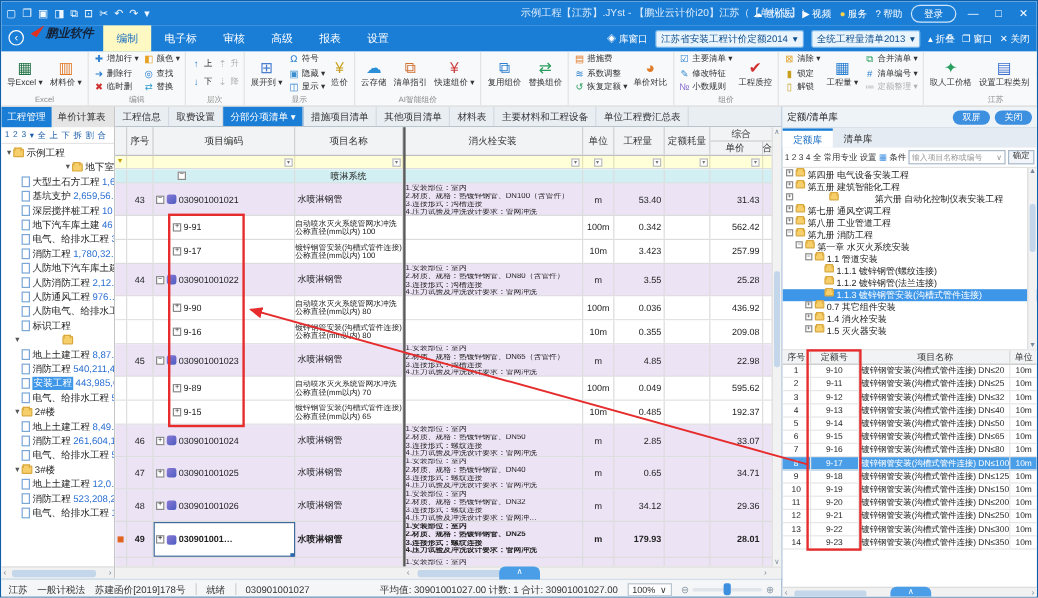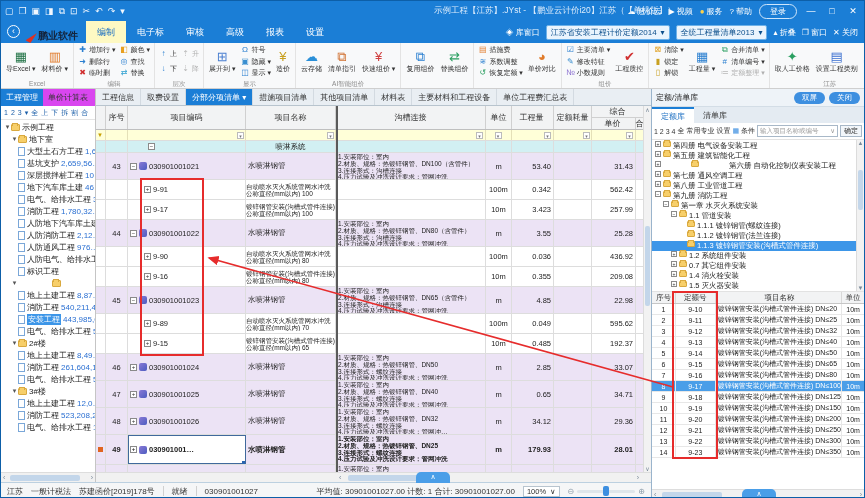--- a/index.html
+++ b/index.html
@@ -11,21 +11,21 @@
 .qicons{display:flex;gap:5px;align-items:center}
 .qicons span{font-size:9px;color:#f2f8ff;cursor:default}
 .tb-title{position:absolute;left:433px;top:0;height:20px;display:flex;align-items:center;color:#dcecfc;font-size:8.5px;white-space:nowrap}
 .tb-right{margin-left:auto;display:flex;align-items:center;gap:7px;font-size:8px}
 .tb-right .it{display:flex;align-items:center;gap:2px}
 .login{border:1px solid #cfe6fb;border-radius:8px;padding:1px 10px;font-size:8px}
 .winbtn{width:14px;text-align:center;font-size:9px}
 
 .tabrow{height:22px;background:#1b7ed6;display:flex;align-items:stretch;color:#fff;font-size:9px}
 .backbtn{width:13px;height:13px;border:1px solid #fff;border-radius:50%;margin:4px 4px 0 6px;text-align:center;line-height:11px;font-size:9px}
-.logo{display:flex;align-items:flex-end;gap:2px;margin:0 8px 0 2px;font-weight:bold;color:#14243c;font-size:10px}
+.logo{display:flex;align-items:flex-start;gap:2px;margin:0 8px 0 2px;font-weight:bold;font-style:italic;color:#14243c;font-size:10px}
 .swoosh{width:10px;height:10px;background:#e03020;clip-path:polygon(0 72%,100% 0,55% 100%);transform:skewX(-12deg)}
 .rtabs{display:flex;align-items:stretch}
 .rtab{padding:0 11px;display:flex;align-items:center}
 .rtab.active{background:#fef9c3;color:#1b6ec2}
 .tabrow-right{margin-left:auto;display:flex;align-items:center;gap:6px;padding-right:6px;font-size:8px}
 .libsel{background:#eaf4fd;color:#0d4f8c;border:1px solid #6db1e8;border-radius:2px;padding:1px 4px;display:flex;align-items:center;gap:4px;font-size:8px;white-space:nowrap}
 
 .ribbon{height:46px;background:#f8f9fa;border-bottom:1px solid #cfcfcf;display:flex;overflow:hidden}
 .rgroup{display:flex;flex-direction:column;border-right:1px solid #e3e3e3;padding:1px 2px 0}
 .rgitems{flex:1;display:flex;align-items:stretch}
@@ -36,21 +36,21 @@
 .ritem-sm{display:flex;align-items:center;gap:2px;font-size:7px;color:#333;line-height:10px;white-space:nowrap}
 .ritem-sm .g{font-size:8px;width:9px;text-align:center}
 .disabled{color:#b0b0b0!important}
 .disabled .g{color:#b8b8b8!important}
 
 .body-area{display:flex;height:410px}
 .left-region{width:650px;display:flex;flex-direction:column}
 .mid{display:flex;height:393px}
 
 .sidebar{width:95px;border-right:1px solid #c5c5c5;display:flex;flex-direction:column;background:#fff;overflow:hidden}
-.side-tabs{height:17px;display:flex;background:#d946ef;font-size:8px;color:#333}
+.side-tabs{height:17px;display:flex;background:#e5e5e5;font-size:8px;color:#333}
 .side-tab{padding:0 5px;display:flex;align-items:center;white-space:nowrap}
 .side-tab.active{background:#1b7ed6;color:#fff}
 .side-toolbar{height:14px;display:flex;gap:3px;align-items:center;font-size:7px;color:#1b5ea8;padding:0 3px;border-bottom:1px solid #e4e4e4}
 .tree{flex:1;overflow:hidden;font-size:8px;padding-top:1px}
 .titem{display:flex;align-items:center;height:12px;white-space:nowrap;overflow:hidden;color:#222}
 .arr{color:#555;font-size:7px;width:7px;text-align:center;flex:none}
 .folder{width:9px;height:7px;background:#f7cf6a;border:1px solid #d9a93f;border-radius:1px;margin-right:2px;flex:none;position:relative}
 .folder:before{content:"";position:absolute;top:-2px;left:0;width:4px;height:2px;background:#f7cf6a;border:1px solid #d9a93f;border-bottom:none}
 .doc{width:7px;height:9px;background:#fff;border:1px solid #7aa7d8;margin-right:2px;flex:none}
 .tnum{color:#2a6fd2;margin-left:2px}
@@ -464,21 +464,21 @@
               <span>拆</span>
               <span>割</span>
               <span>合</span>
             </div>
           <div class="tree" id="leftTree">
               <div class="titem" style="padding-left: 3px;">
                 <span class="arr">▾</span>
                 <span class="folder"></span>
                 <span>示例工程</span>
               </div>
-              <div class="titem" style="padding-left: 10px;">
+              <div class="titem" style="padding-left: 10px; justify-content: flex-end;">
                 <span class="arr">▾</span>
                 <span class="folder"></span>
                 <span>地下室</span>
               </div>
               <div class="titem" style="padding-left: 17px;">
                 <span class="doc"></span>
                 <span>大型土石方工程</span>
                 <span class="tnum">1,6…</span>
               </div>
               <div class="titem" style="padding-left: 17px;">
@@ -610,21 +610,21 @@
               <div class="mtab">其他项目清单</div>
               <div class="mtab">材料表</div>
               <div class="mtab">主要材料和工程设备</div>
               <div class="mtab">单位工程费汇总表</div>
             </div>
           <div class="mhead">
             <div class="hc c-gut"></div>
             <div class="hc c-seq">序号</div>
             <div class="hc c-code" style="justify-content:center">项目编码</div>
             <div class="hc c-name">项目名称</div>
-            <div class="hc c-feat" style="display:flex;align-items:center;justify-content:center">沟槽连接</div>
+            <div class="hc c-feat" style="display:flex;align-items:center;justify-content:center">消火栓安装</div>
             <div class="hc c-unit">单位</div>
             <div class="hc c-qty" style="justify-content:center">工程量</div>
             <div class="hc c-cons" style="display:flex;align-items:center;justify-content:center">定额耗量</div>
             <div class="hc2" style="width:51px;border-right:none">
               <div class="top">综合</div>
               <div class="bot">
                 <div class="hc c-pr" style="justify-content:center">单价</div>
                 <div class="hc c-tot">合</div>
               </div>
             </div>
@@ -1182,25 +1182,20 @@
             <span>1.1.2 镀锌钢管(法兰连接)</span>
           </div>
           <div class="rti selected" style="padding-left: 27px;">
             <span style="width: 8px;"></span>
             <span class="folder"></span>
             <span>1.1.3 镀锌钢管安装(沟槽式管件连接)</span>
           </div>
           <div class="rti" style="padding-left: 19px;">
             <span class="exp">+</span>
             <span class="folder"></span>
-            <span>1.2 系统组件安装</span>
-          </div>
-          <div class="rti" style="padding-left: 19px;">
-            <span class="exp">+</span>
-            <span class="folder"></span>
             <span>0.7 其它组件安装</span>
           </div>
           <div class="rti" style="padding-left: 19px;">
             <span class="exp">+</span>
             <span class="folder"></span>
             <span>1.4 消火栓安装</span>
           </div>
           <div class="rti" style="padding-left: 19px;">
             <span class="exp">+</span>
             <span class="folder"></span>

